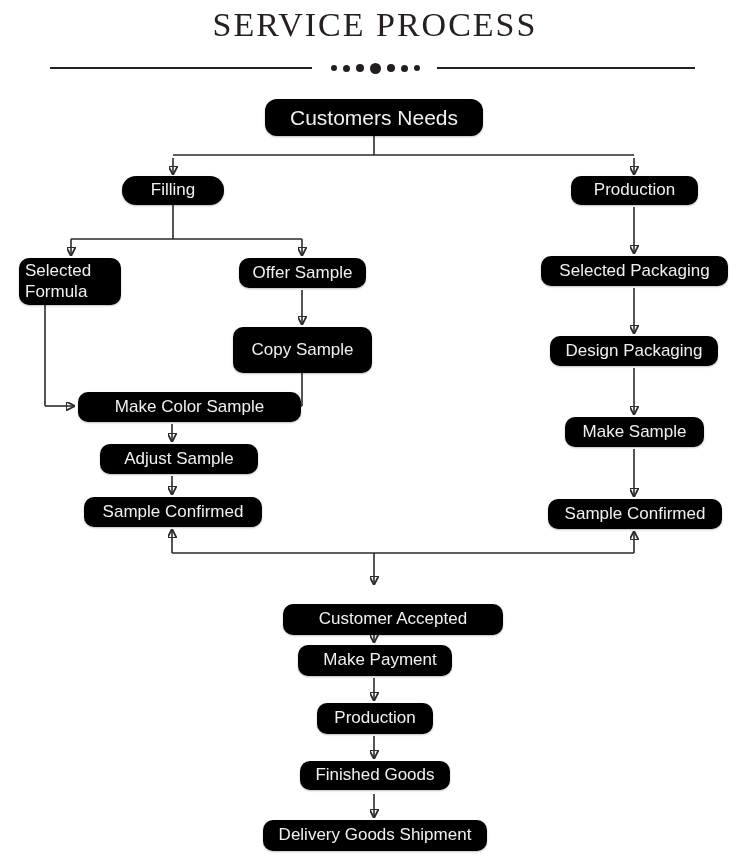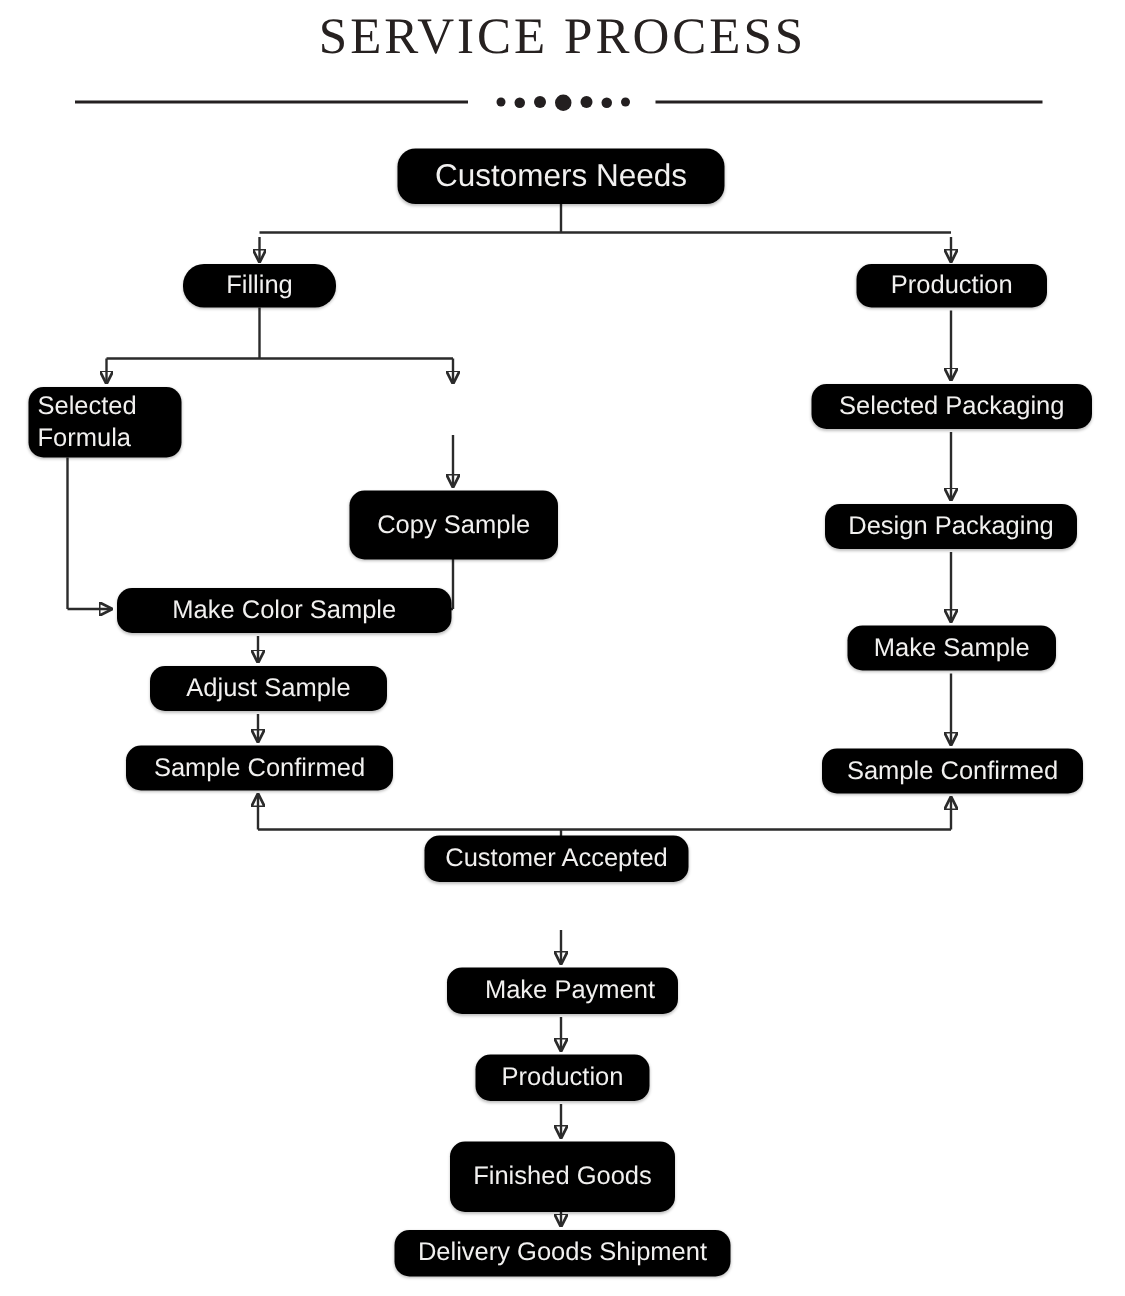--- a/index.html
+++ b/index.html
@@ -96,24 +96,24 @@
   #n-selected-formula       { left: 19px;  top: 258px; width: 102px; height: 47px; }
   #n-offer-sample           { left: 239px; top: 258px; width: 127px; height: 30px; }
   #n-copy-sample            { left: 233px; top: 327px; width: 139px; height: 46px; }
   #n-make-color-sample      { left: 78px;  top: 392px; width: 223px; height: 30px; }
   #n-adjust-sample          { left: 100px; top: 444px; width: 158px; height: 30px; }
   #n-sample-confirmed-l     { left: 84px;  top: 497px; width: 178px; height: 30px; }
   #n-selected-packaging     { left: 541px; top: 256px; width: 187px; height: 30px; }
   #n-design-packaging       { left: 550px; top: 336px; width: 168px; height: 30px; }
   #n-make-sample            { left: 565px; top: 417px; width: 139px; height: 30px; }
   #n-sample-confirmed-r     { left: 548px; top: 499px; width: 174px; height: 30px; }
-  #n-customer-accepted      { left: 283px; top: 557px; width: 176px; height: 31px; }
+  #n-customer-accepted      { left: 283px; top: 604px; width: 220px; height: 31px; }
   #n-make-payment           { left: 298px; top: 645px; width: 154px; height: 31px; padding-left: 16px; }
   #n-production             { left: 317px; top: 703px; width: 116px; height: 31px; }
-  #n-finished-goods         { left: 300px; top: 761px; width: 150px; height: 47px; }
+  #n-finished-goods         { left: 300px; top: 761px; width: 150px; height: 29px; }
   #n-delivery-goods         { left: 263px; top: 820px; width: 224px; height: 31px; }
 </style>
 </head>
 <body>
 
 <div id="stage">
 
   <div class="title">SERVICE PROCESS</div>
   <div class="divider-line left"></div>
   <div class="divider-dots">
@@ -155,20 +155,21 @@
     <path d="M374,620 V642" marker-end="url(#arrow)"></path>
     <path d="M374,678 V700" marker-end="url(#arrow)"></path>
     <path d="M374,736 V758" marker-end="url(#arrow)"></path>
     <path d="M374,794 V817" marker-end="url(#arrow)"></path>
   </svg>
 
   <div class="node" id="n-customers-needs">Customers Needs</div>
   <div class="node" id="n-filling">Filling</div>
   <div class="node" id="n-packaging">Production</div>
   <div class="node" id="n-selected-formula">Selected Formula</div>
+  <div class="node" id="n-offer-sample">Offer Sample</div>
   <div class="node" id="n-copy-sample">Copy Sample</div>
   <div class="node" id="n-make-color-sample">Make Color Sample</div>
   <div class="node" id="n-adjust-sample">Adjust Sample</div>
   <div class="node" id="n-sample-confirmed-l">Sample Confirmed</div>
   <div class="node" id="n-selected-packaging">Selected Packaging</div>
   <div class="node" id="n-design-packaging">Design Packaging</div>
   <div class="node" id="n-make-sample">Make Sample</div>
   <div class="node" id="n-sample-confirmed-r">Sample Confirmed</div>
   <div class="node" id="n-customer-accepted">Customer Accepted</div>
   <div class="node" id="n-make-payment">Make Payment</div>

